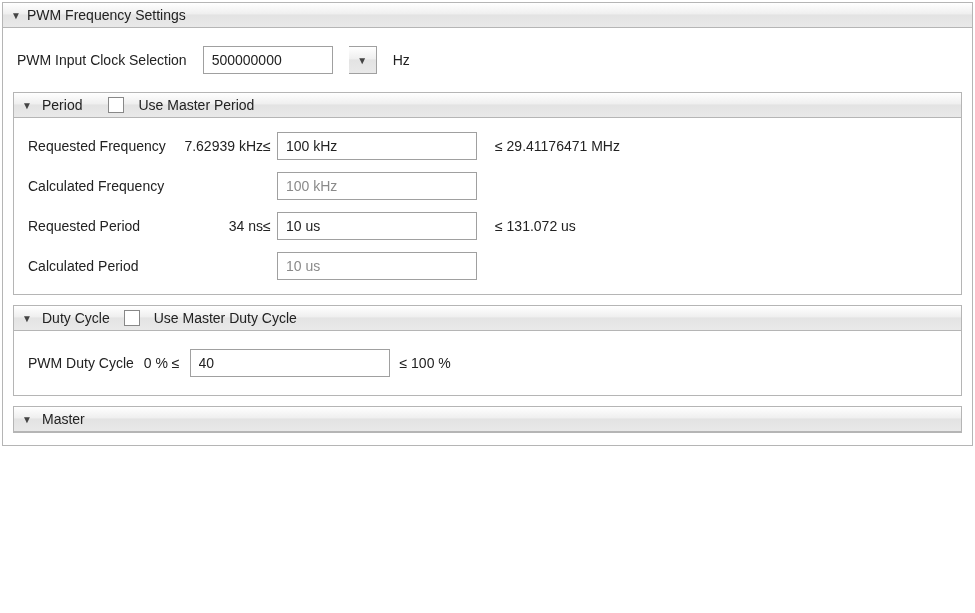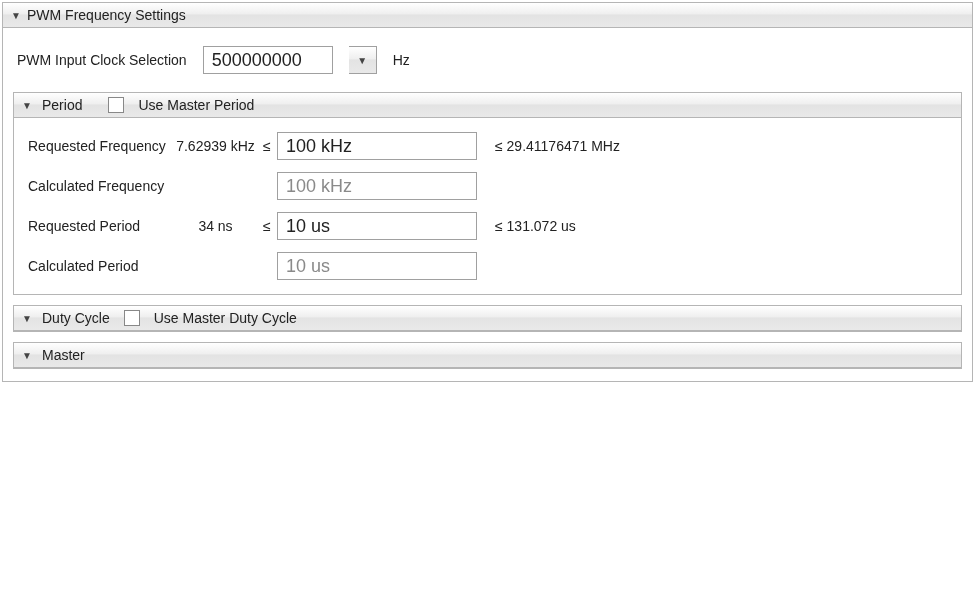--- a/index.html
+++ b/index.html
@@ -66,21 +66,21 @@
       align-items: center;
       gap: 16px;
     }
     .label {
       white-space: nowrap;
     }
     .text-input {
       border: 1px solid #a0a0a0;
       height: 28px;
       padding: 3px 8px;
-      font-size: 18px;
+      font-size: 14px;
       background: #fff;
       color: #222;
     }
     .text-input.readonly {
       color: #8a8a8a;
       cursor: default;
       background: #fff;
     }
     .dropdown-btn {
       border: 1px solid #a0a0a0;
@@ -107,21 +107,21 @@
     .form-row:last-child {
       margin-bottom: 0;
     }
     .col-label {
       width: 140px;
       flex-shrink: 0;
     }
     .col-min {
       width: 95px;
       flex-shrink: 0;
-      text-align: center;
+      text-align: right;
     }
     .col-le {
       width: 14px;
       flex-shrink: 0;
     }
     .col-input input {
       width: 200px;
     }
     .col-max {
       padding-left: 18px;
@@ -193,20 +193,26 @@
     </div>
   </div>
 
   <div class="panel-inner">
     <div class="sub-header">
       <span class="disclosure">▼</span>
       <span>Duty Cycle</span>
       <span class="checkbox" style="margin-left:4px"></span>
       <span>Use Master Duty Cycle</span>
     </div>
+    <div class="single-row">
+      <span class="label">PWM Duty Cycle</span>
+      <span>0 %  ≤</span>
+      <input type="text" class="text-input" style="width: 200px;" value="40">
+      <span>≤ 100 %</span>
+    </div>
   </div>
 
   <div class="panel-inner" style="margin-bottom:12px">
     <div class="sub-header">
       <span class="disclosure">▼</span>
       <span>Master</span>
     </div>
   </div>
 
 </div>

